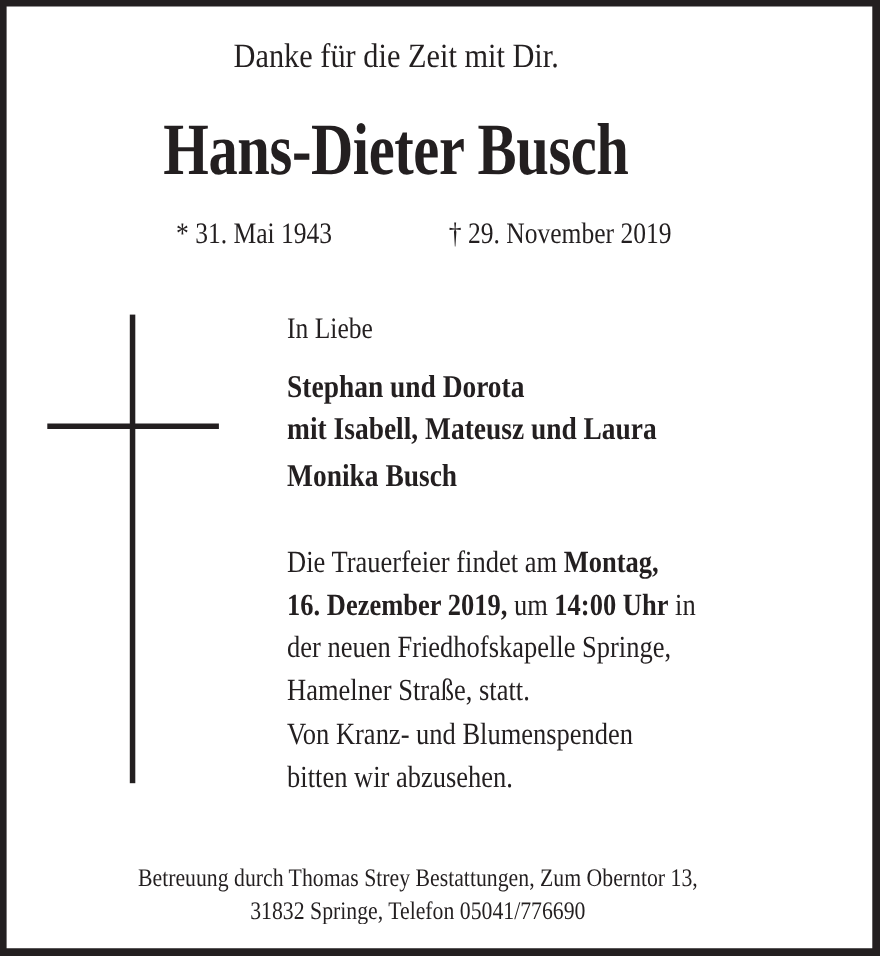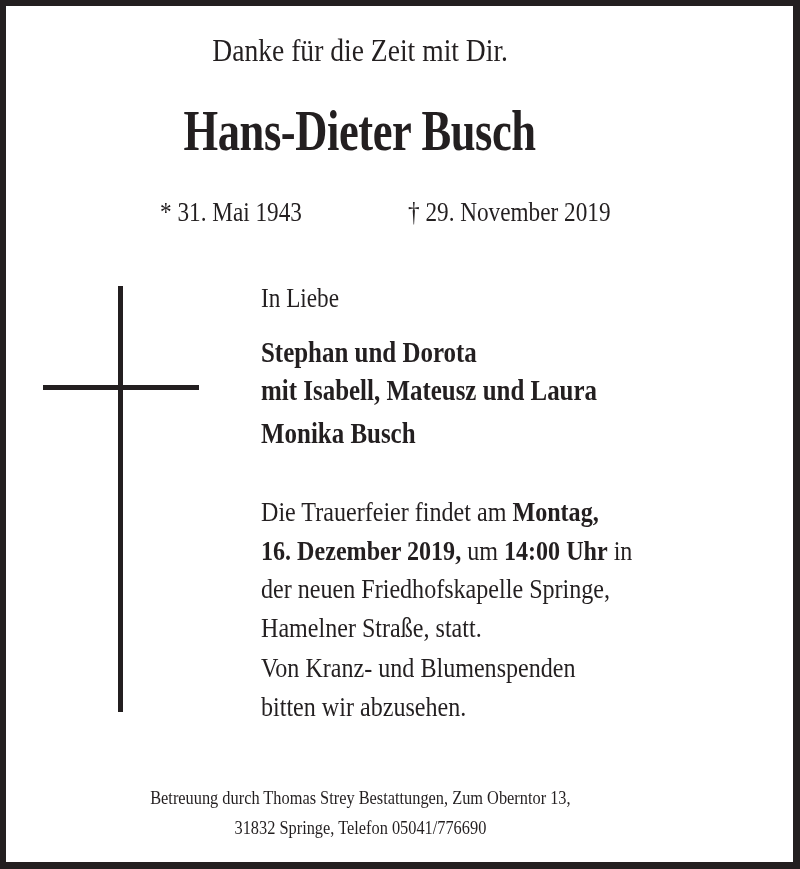--- a/index.html
+++ b/index.html
@@ -43,21 +43,21 @@
       transform-origin: center top;
     }
     .tagline {
       top: 35px;
       font-size: 31px;
     }
     .tagline .inner { transform: scaleX(0.89); }
 
     .name {
       top: 103px;
-      font-size: 56px;
+      font-size: 67px;
       font-weight: bold;
       letter-spacing: -0.5px;
     }
     .name .inner { transform: scaleX(0.795); }
 
     .dates {
       top: 199px;
       left: 0; width: 712px;
       font-size: 27px;
       height: 36px;
@@ -132,22 +132,23 @@
     .ceremony b { font-weight: bold; }
     .flowers {
       top: 649px;
       font-size: 28px;
       line-height: 38.5px;
       transform: scaleX(0.86);
     }
 
     .footer {
       top: 783px;
-      font-size: 19px;
+      font-size: 23px;
       line-height: 30px;
+      padding-left: 20px;
     }
     .footer .inner { transform: scaleX(0.86); }
     .footer .inner div { white-space: nowrap; }
   </style>
 </head>
 <body>
 
 <div class="frame"></div>
 
 <div class="line center-wrap tagline">

